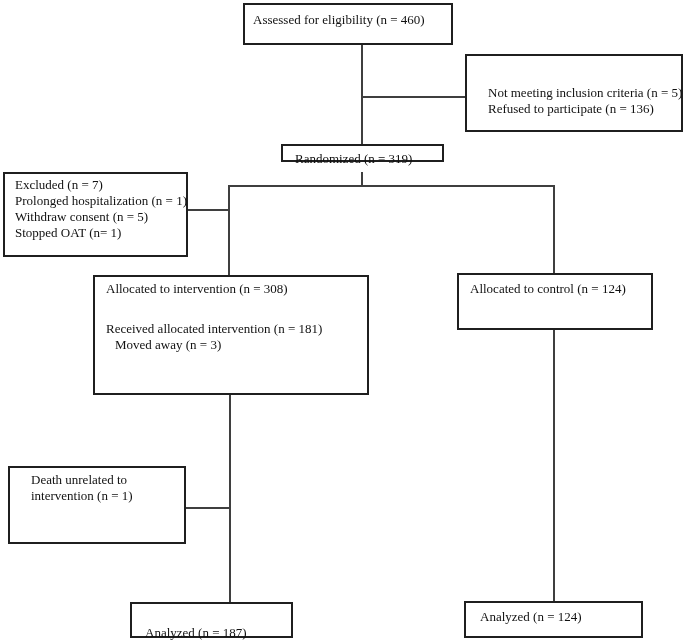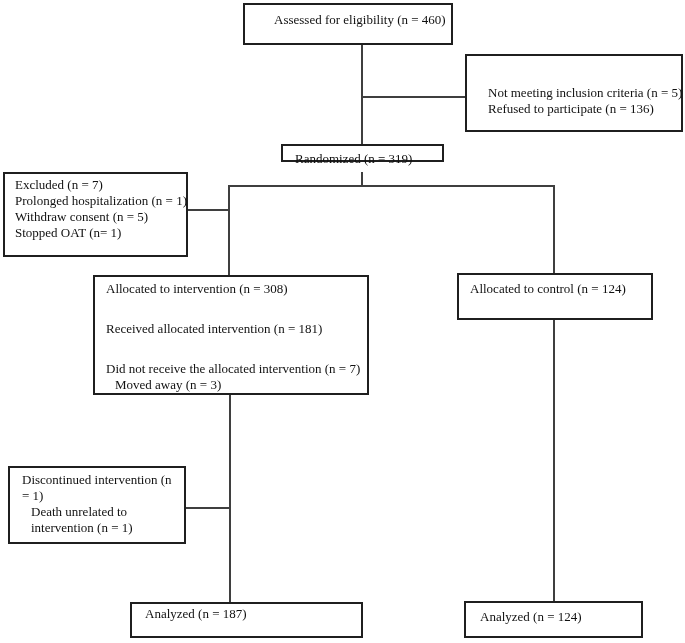--- a/index.html
+++ b/index.html
@@ -40,21 +40,21 @@
   <div class="conn" style="left:362px; top:96px;  width:103px; height:2px;"></div>
   <div class="conn" style="left:361px; top:172px; width:2px;   height:15px;"></div>
   <div class="conn" style="left:228px; top:185px; width:327px; height:2px;"></div>
   <div class="conn" style="left:228px; top:186px; width:2px;   height:90px;"></div>
   <div class="conn" style="left:187px; top:209px; width:42px;  height:2px;"></div>
   <div class="conn" style="left:553px; top:186px; width:2px;   height:88px;"></div>
   <div class="conn" style="left:229px; top:394px; width:2px;   height:209px;"></div>
   <div class="conn" style="left:185px; top:507px; width:45px;  height:2px;"></div>
   <div class="conn" style="left:553px; top:319px; width:2px;   height:283px;"></div>
 
-  <div class="box" style="left:243px; top:3px; width:210px; height:42px; padding-top:7px; padding-left:29px;">
+  <div class="box" style="left:243px; top:3px; width:210px; height:42px; padding-top:7px; padding-left:8px;">
     <div class="line">Assessed for eligibility (n = 460)</div>
   </div>
 
   <div class="box" style="left:465px; top:54px; width:218px; height:78px;">
     <div class="line indent gap">Not meeting inclusion criteria (n = 5)</div>
     <div class="line indent">Refused to participate (n = 136)</div>
   </div>
 
   <div class="box" style="left:281px; top:144px; width:163px; height:18px;">
     <div class="line">Randomized (n = 319)</div>
@@ -63,34 +63,32 @@
   <div class="box" style="left:3px; top:172px; width:185px; height:85px; padding-top:3px; padding-left:10px;">
     <div class="line">Excluded (n = 7)</div>
     <div class="line">Prolonged hospitalization (n = 1)</div>
     <div class="line">Withdraw consent (n = 5)</div>
     <div class="line">Stopped OAT (n= 1)</div>
   </div>
 
   <div class="box" style="left:93px; top:275px; width:276px; height:120px; padding-top:4px; padding-left:11px;">
     <div class="line">Allocated to intervention (n = 308)</div>
     <div class="line gap">Received allocated intervention (n = 181)</div>
-    <div class="line gap">Did not receive the allocated intervention (n = 7)</div>
     <div class="line indent">Moved away (n = 3)</div>
   </div>
 
-  <div class="box" style="left:457px; top:273px; width:196px; height:47px; padding-top:6px; padding-left:11px;">
+  <div class="box" style="left:457px; top:273px; width:196px; height:57px; padding-top:6px; padding-left:11px;">
     <div class="line">Allocated to control (n = 124)</div>
   </div>
 
   <div class="box" style="left:8px; top:466px; width:178px; height:78px; padding-top:4px;">
-    <div class="line wrap">Discontinued intervention (n = 1)</div>
     <div class="line wrap indent">Death unrelated to intervention (n = 1)</div>
   </div>
 
-  <div class="box" style="left:130px; top:602px; width:233px; height:36px; padding-top:2px; padding-left:13px;">
+  <div class="box" style="left:130px; top:602px; width:163px; height:36px; padding-top:21px; padding-left:13px;">
     <div class="line">Analyzed (n = 187)</div>
   </div>
 
   <div class="box" style="left:464px; top:601px; width:179px; height:37px; padding-top:6px; padding-left:14px;">
     <div class="line">Analyzed (n = 124)</div>
   </div>
 
 </div>
 
 </body></html>

